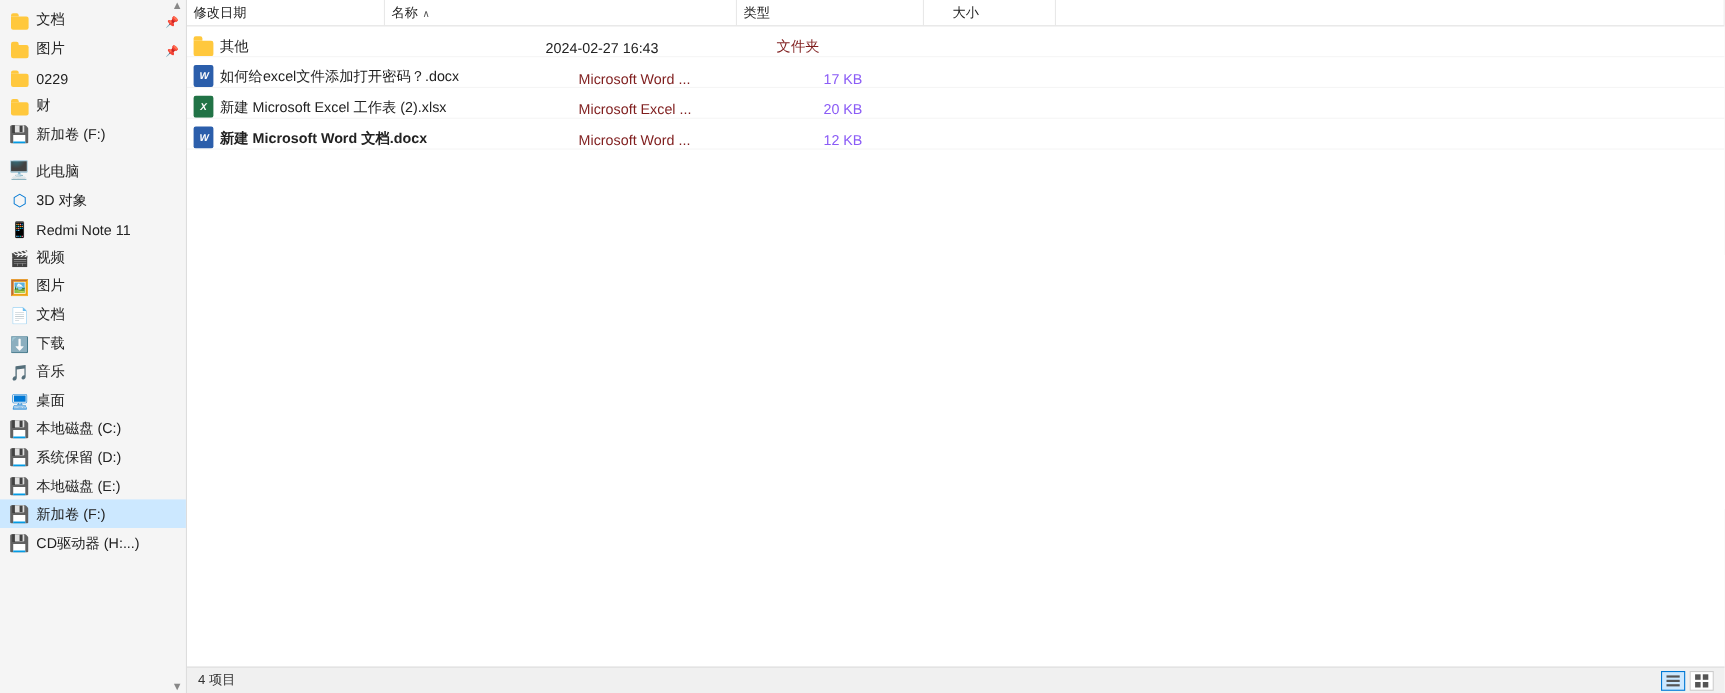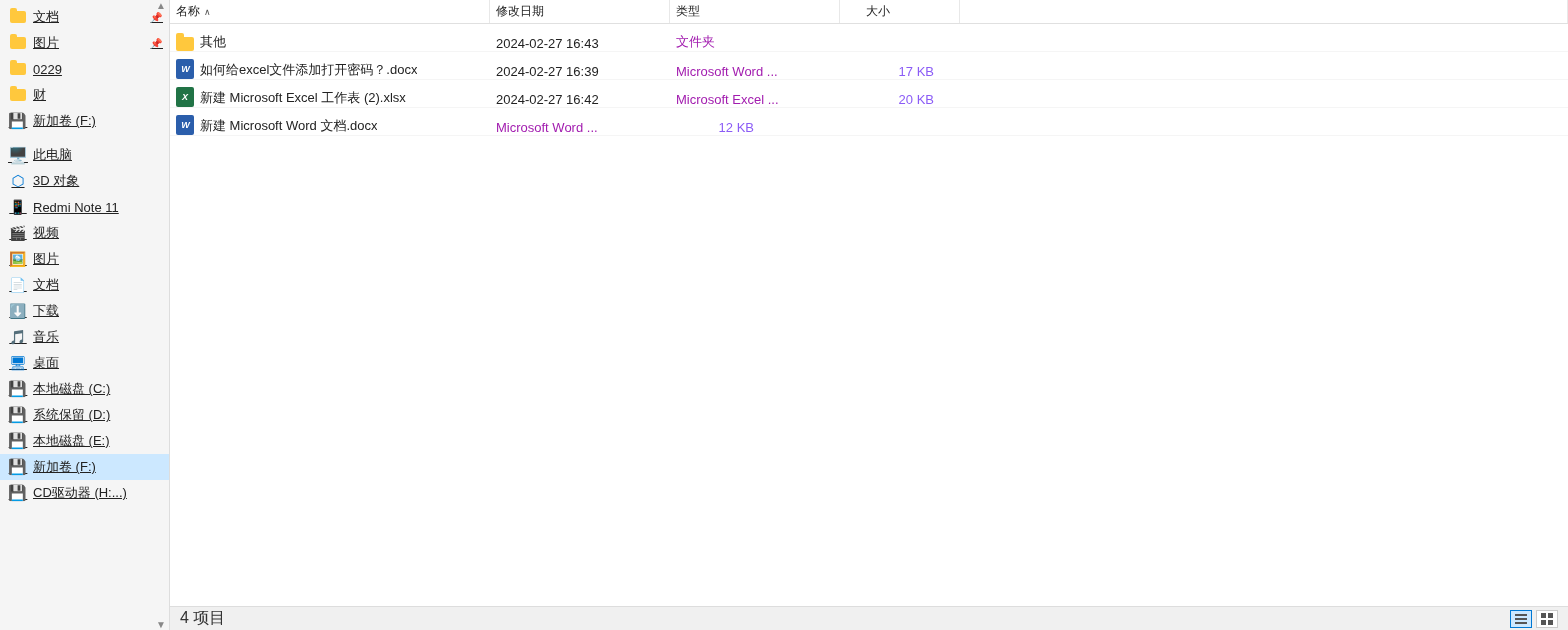--- a/index.html
+++ b/index.html
@@ -31,28 +31,27 @@
     .sidebar::-webkit-scrollbar-thumb {
       background: #c0c0c0;
       border-radius: 4px;
     }
     .sidebar::-webkit-scrollbar-track {
       background: #f0f0f0;
     }
 
     .sidebar-item {
       display: flex;
-      align-items: center;
+      align-items: flex-end;
       padding: 3px 6px 3px 8px;
       cursor: pointer;
       white-space: nowrap;
       color: #222;
       font-size: 13px;
       height: 26px;
-      text-decoration: underline;
     }
     .sidebar-item.active {
       background: #cce8ff;
     }
     .sidebar-item .icon {
       width: 20px;
       min-width: 20px;
       margin-right: 5px;
       display: flex;
       align-items: center;
@@ -202,21 +201,22 @@
     .file-cell-name {
       width: 320px;
       color: #222;
     }
     .file-cell-date {
       width: 180px;
       color: #222;
     }
     .file-cell-type {
       width: 170px;
-      color: #a21caf;
+      color: #7f1d1d;
+      margin-left: 30px;
     }
     .file-cell-size {
       width: 100px;
       color: #8b5cf6;
       justify-content: flex-end;
     }
     .file-cell-rest {
       flex: 1;
     }
 
@@ -253,21 +253,21 @@
     }
 
     
     .status-bar {
       height: 24px;
       background: #f0f0f0;
       border-top: 1px solid #ddd;
       display: flex;
       align-items: center;
       padding: 0 10px;
-      font-size: 16px;
+      font-size: 12px;
       color: #333;
       justify-content: space-between;
     }
     .status-right {
       display: flex;
       align-items: center;
       gap: 4px;
     }
     .view-btn {
       width: 22px;
@@ -445,26 +445,26 @@
         <span>CD驱动器 (H:...)</span>
       </div>
     </div>
 
   <div class="scroll-arrow bottom">▼</div>
 </div>
 
 <div class="main">
 
   <div class="col-header">
+    <div class="col-header-cell col-date">
+      <span>修改日期</span>
+    </div>
     <div class="col-header-cell col-name">
       <span>名称</span>
       <span class="sort-arrow">∧</span>
-    </div>
-    <div class="col-header-cell col-date">
-      <span>修改日期</span>
     </div>
     <div class="col-header-cell col-type">
       <span>类型</span>
     </div>
     <div class="col-header-cell col-size">
       <span>大小</span>
     </div>
     <div class="col-header-cell col-rest"></div>
   </div>
 
@@ -477,39 +477,37 @@
         <div class="file-cell file-cell-date">2024-02-27 16:43</div>
         <div class="file-cell file-cell-type">文件夹</div>
         <div class="file-cell file-cell-size"></div>
         <div class="file-cell file-cell-rest"></div>
       </div>
       <div class="file-row">
         <div class="file-cell file-cell-name">
           <div class="file-icon-word">W</div>
           <span style="overflow: hidden; text-overflow: ellipsis;">如何给excel文件添加打开密码？.docx</span>
         </div>
-        <div class="file-cell file-cell-date">2024-02-27 16:39</div>
         <div class="file-cell file-cell-type">Microsoft Word ...</div>
         <div class="file-cell file-cell-size">17 KB</div>
         <div class="file-cell file-cell-rest"></div>
       </div>
       <div class="file-row">
         <div class="file-cell file-cell-name">
           <div class="file-icon-excel">X</div>
           <span style="overflow: hidden; text-overflow: ellipsis;">新建 Microsoft Excel 工作表 (2).xlsx</span>
         </div>
-        <div class="file-cell file-cell-date">2024-02-27 16:42</div>
         <div class="file-cell file-cell-type">Microsoft Excel ...</div>
         <div class="file-cell file-cell-size">20 KB</div>
         <div class="file-cell file-cell-rest"></div>
       </div>
       <div class="file-row">
         <div class="file-cell file-cell-name">
           <div class="file-icon-word">W</div>
-          <span style="overflow: hidden; text-overflow: ellipsis;">新建 Microsoft Word 文档.docx</span>
+          <span style="overflow: hidden; text-overflow: ellipsis; font-weight: bold;">新建 Microsoft Word 文档.docx</span>
         </div>
         <div class="file-cell file-cell-type">Microsoft Word ...</div>
         <div class="file-cell file-cell-size">12 KB</div>
         <div class="file-cell file-cell-rest"></div>
       </div>
     </div>
 
   <div class="status-bar">
     <span>4 项目</span>
     <div class="status-right">

